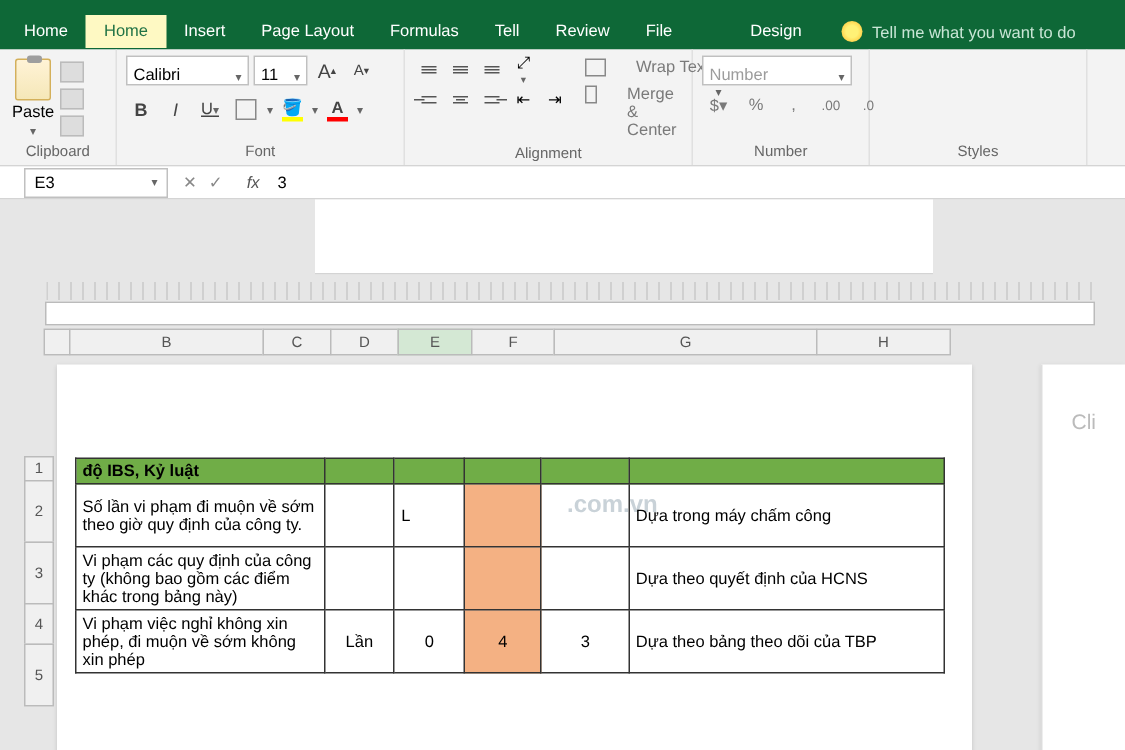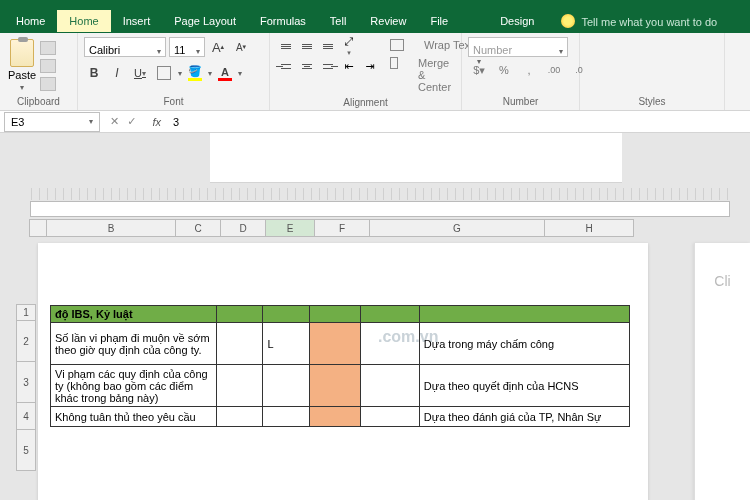--- a/index.html
+++ b/index.html
@@ -37,21 +37,21 @@
 .wrap-merge{display:flex;flex-direction:column;gap:2px;margin-left:6px}
 .wm-btn{display:flex;align-items:flex-start;gap:20px;color:#7a7a7a;padding:2px;font-size:11px;cursor:pointer}
 .wm-ico{width:14px;height:12px;border:1px solid #888}
 .number{width:118px}
 .num-dd{width:100px}
 .num-ico{width:22px;height:20px;display:flex;align-items:center;justify-content:center;color:#7a7a7a;cursor:pointer}
 .styles{width:145px}
 .style-btn{display:flex;flex-direction:column;align-items:center;gap:2px;padding:2px;color:#7a7a7a;cursor:pointer;width:64px}
 .style-ico{width:26px;height:26px;border:1px solid #ccc;background:linear-gradient(#fff,#f0f0f0)}
 .namebox-row{background:#fff;height:22px;display:flex;align-items:center;border-bottom:1px solid #d4d4d4}
-.namebox{width:96px;height:20px;border:1px solid #c0c0c0;margin-left:4px;padding:0 6px;display:flex;align-items:center;justify-content:space-between;font-size:11px}
+.namebox{width:96px;height:20px;border:1px solid #c0c0c0;margin-left:16px;padding:0 6px;display:flex;align-items:center;justify-content:space-between;font-size:11px}
 .fx-btns{display:flex;gap:8px;padding:0 10px;color:#888}
 .fx-label{font-style:italic;color:#555;padding:0 6px}
 .formula{flex:1;padding:0 6px;font-size:11px}
 .fx-ext{height:50px;background:#fff;border-bottom:1px solid #d4d4d4;margin-left:210px;width:412px}
 .sheet-area{position:relative;height:320px;overflow:hidden}
 .ruler-h{position:absolute;top:18px;left:30px;right:20px;height:16px;background:#fff;border:1px solid #bbb;display:flex}
 .ruler-h:before{content:"";position:absolute;left:0;top:-14px;width:100%;height:12px;background:repeating-linear-gradient(90deg,#d0d0d0 0,#d0d0d0 1px,transparent 1px,transparent 8px)}
 .colhdr{position:absolute;top:36px;left:30px;display:flex;height:18px}
 .ch{border:1px solid #bbb;background:#f0f0f0;display:flex;align-items:center;justify-content:center;color:#555;font-size:10px;margin-left:-1px}
 .ch.active{background:#d4e8d4}
@@ -287,26 +287,26 @@
             <td>Dựa trong máy chấm công</td>
           </tr>
       <tr style="height:42px">
             <td>Vi phạm các quy định của công ty (không bao gồm các điểm khác trong bảng này)</td>
             <td></td>
             <td></td>
             <td class="orange"></td>
             <td></td>
             <td>Dựa theo quyết định của HCNS</td>
           </tr>
-      <tr style="height:20px">
-            <td>Không tuân thủ theo yêu cầu</td>
-            <td></td>
-            <td></td>
-            <td class="orange"></td>
-            <td></td>
-            <td>Dựa theo đánh giá của TP, Nhân Sự</td>
+      <tr style="height:42px">
+            <td>Vi phạm việc nghỉ không xin phép, đi muộn về sớm không xin phép</td>
+            <td style="text-align:center">Lần</td>
+            <td style="text-align:center">0</td>
+            <td class="orange" style="text-align:center">4</td>
+            <td style="text-align:center">3</td>
+            <td>Dựa theo bảng theo dõi của TBP</td>
           </tr>
     </tbody>
       </table>
   </div>
 
   <div class="side-panel">Cli</div>
 </div>
 
 </body></html>

